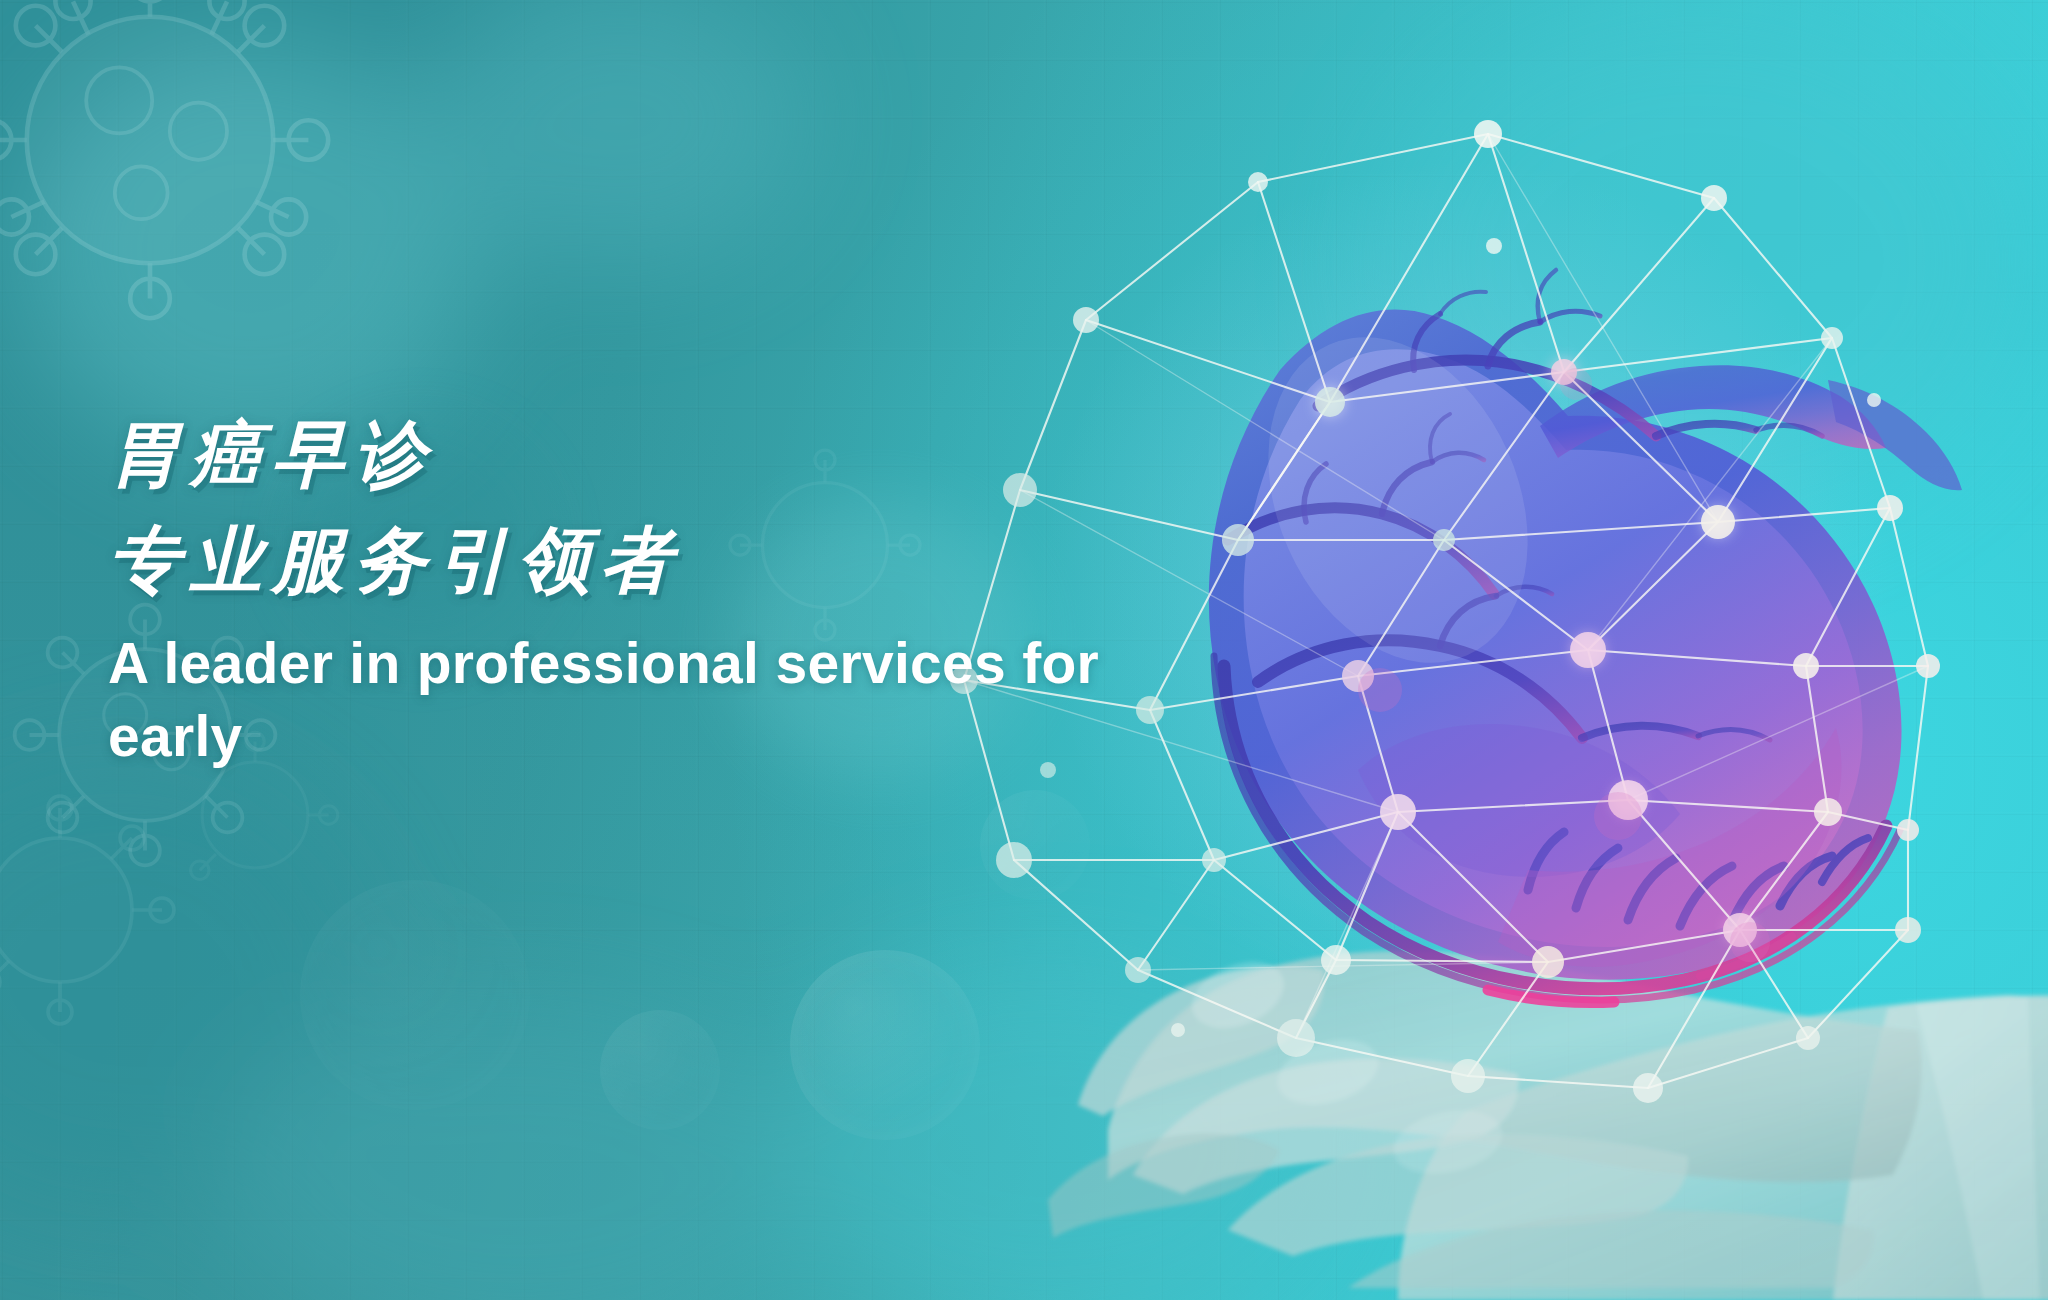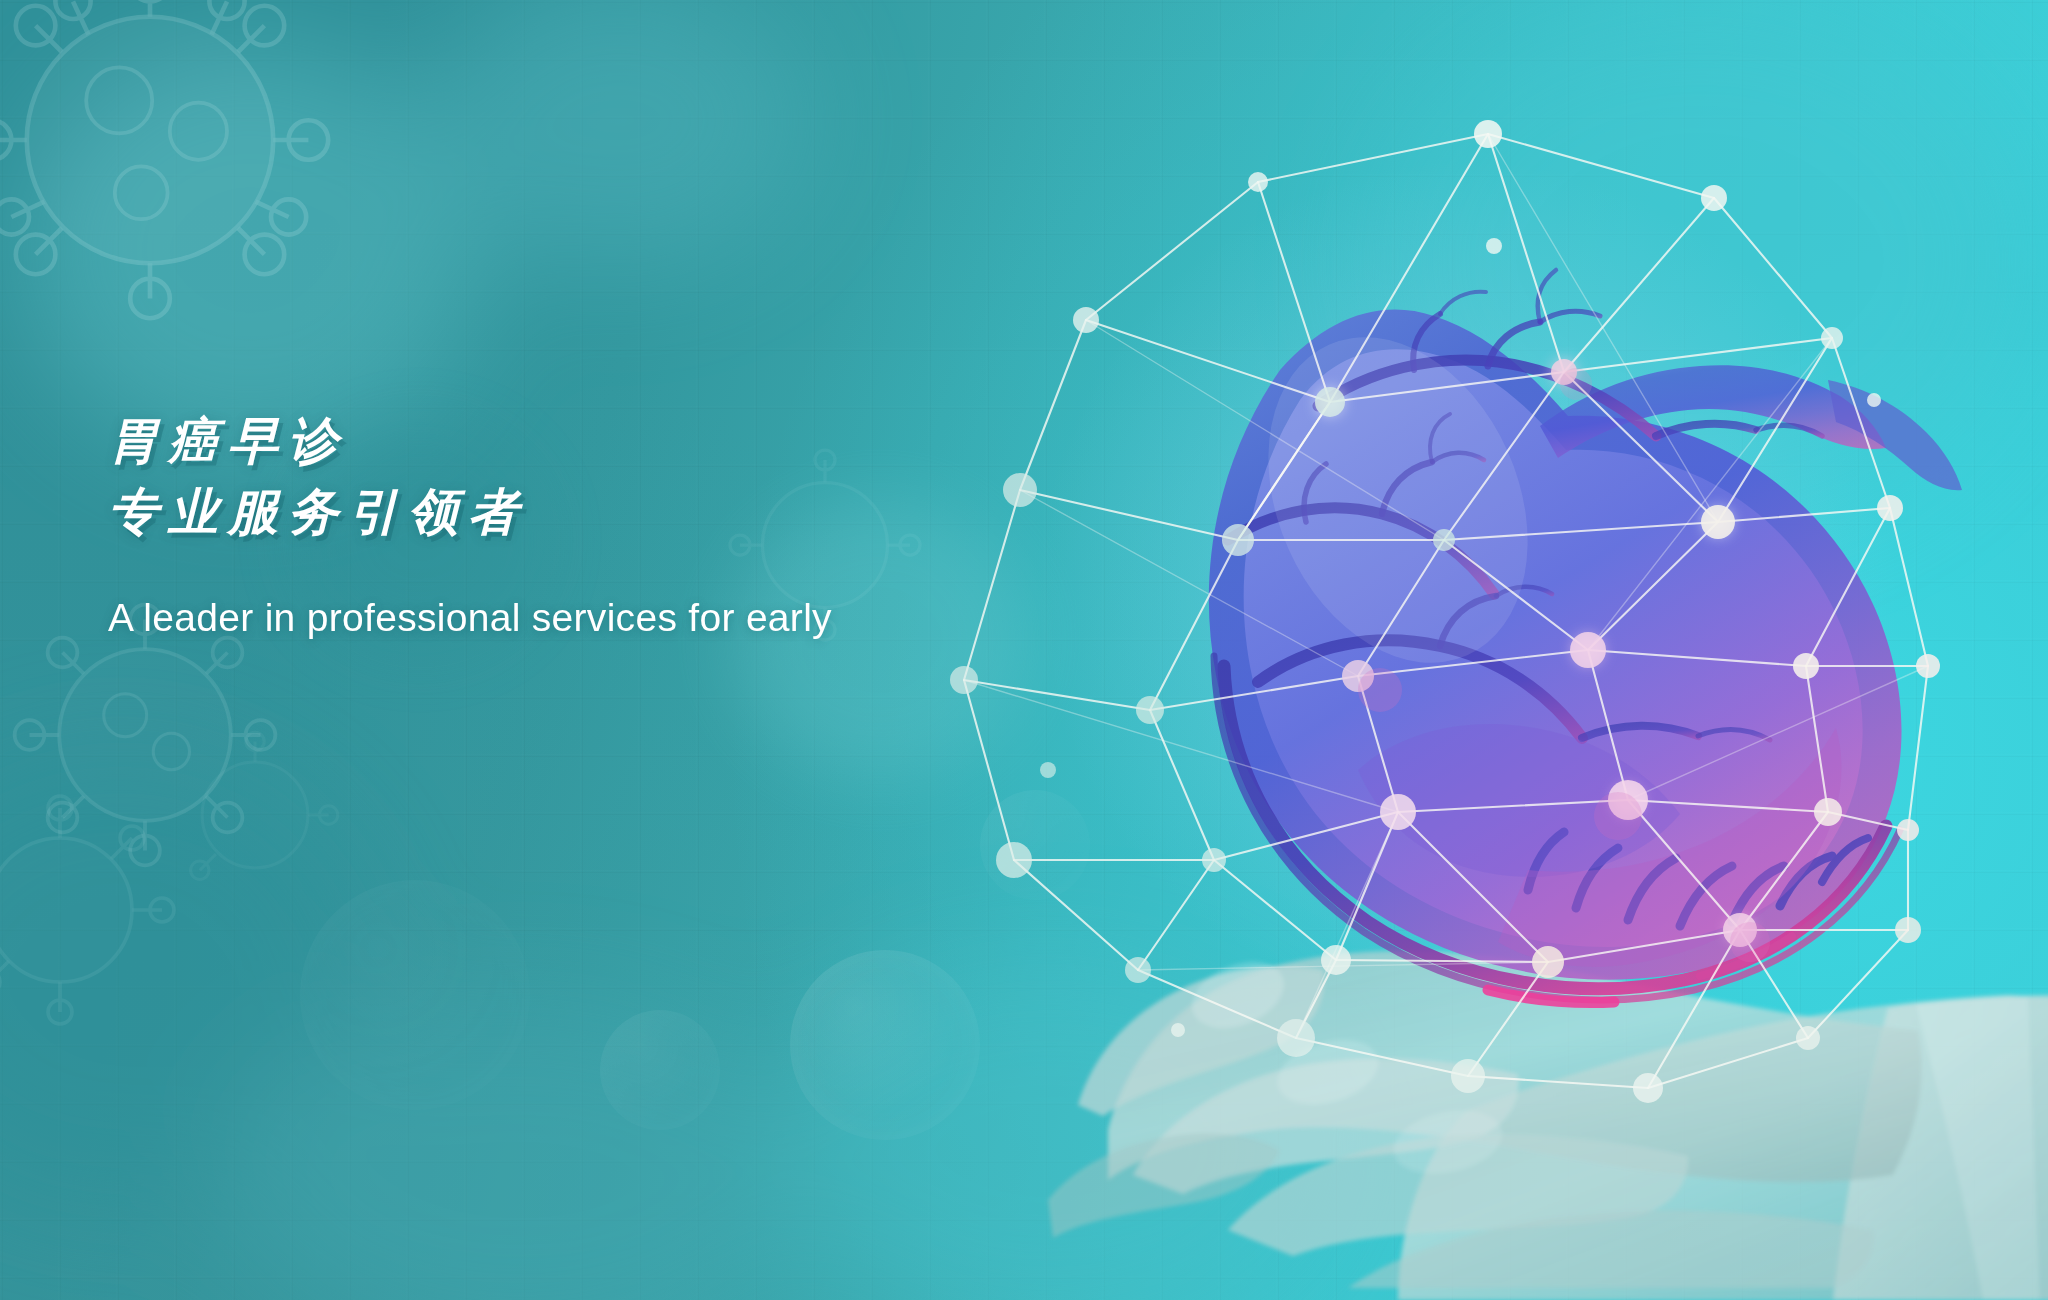--- a/index.html
+++ b/index.html
@@ -47,29 +47,29 @@
 
   
   .bubble{ position:absolute; border-radius:50%; pointer-events:none;
            background:radial-gradient(circle at 34% 30%, rgba(255,255,255,.085), rgba(255,255,255,.025) 55%, rgba(255,255,255,0) 72%);
            box-shadow: inset 0 0 40px rgba(255,255,255,.07); }
 
   
   .copy{ position:absolute; left:108px; top:412px; width:1100px; z-index:40; }
 
   .headline{
-    font-size:50px; font-weight:bold; font-style:italic; color:#ffffff;
+    font-size:72px; font-weight:bold; font-style:italic; color:#ffffff;
     line-height:1.17; letter-spacing:10px; white-space:nowrap;
     text-shadow: 4px 5px 0 rgba(16,92,102,.30), 0 2px 12px rgba(10,70,78,.22);
   }
-  .headline .l2{ margin-top:12px; }
+  .headline .l2{ margin-top:22px; }
 
   .subhead{
-    margin-top:52px; font-size:39px; color:#ffffff; line-height:1.28;
-    letter-spacing:.3px; font-weight:400; max-width:1000px;
+    margin-top:25px; font-size:57px; color:#ffffff; line-height:1.28;
+    letter-spacing:.3px; font-weight:700; max-width:1000px;
     text-shadow: 0 2px 10px rgba(12,80,88,.35);
   }
 
   
   .graphic{ position:absolute; right:-10px; top:70px; width:1130px; height:1230px; z-index:30; }
   .graphic svg{ width:100%; height:100%; display:block; overflow:visible; }
 </style>
 </head>
 <body>
 

